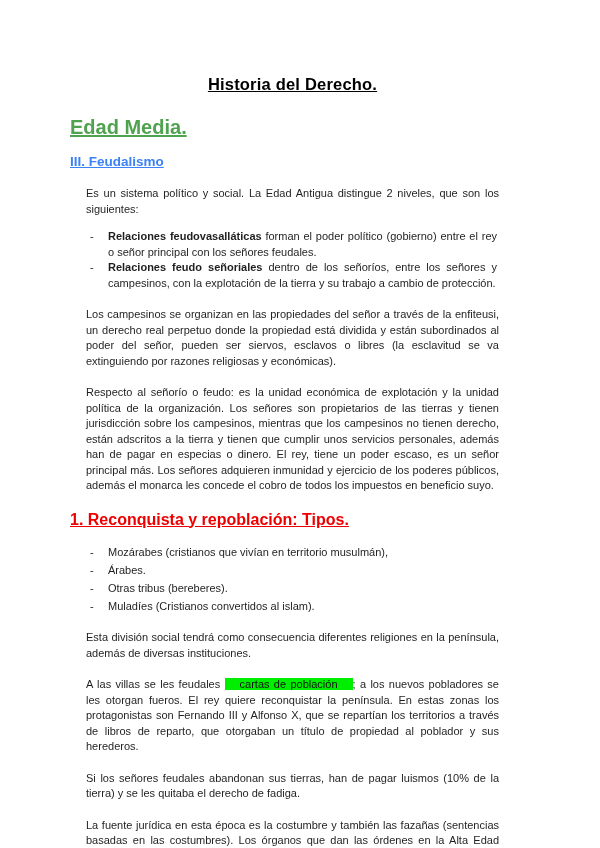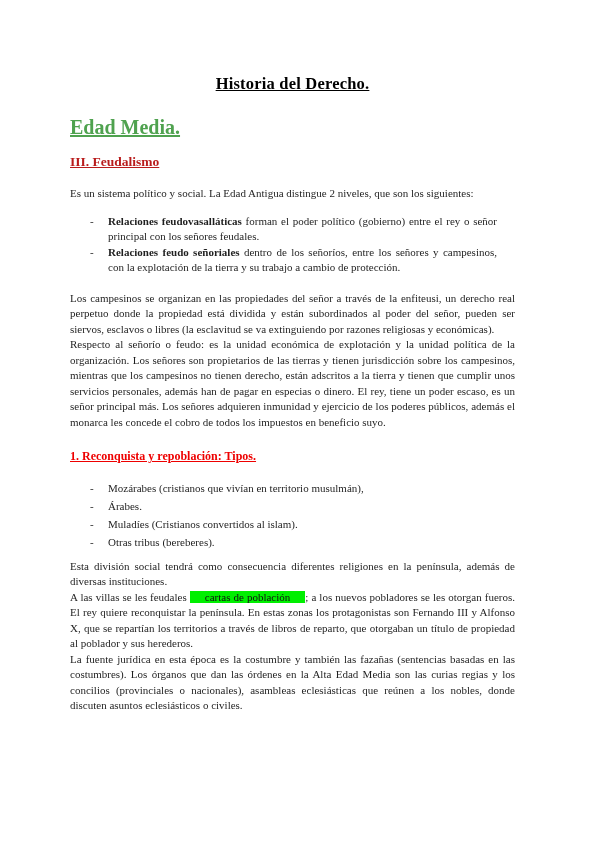--- a/index.html
+++ b/index.html
@@ -2,21 +2,21 @@
 <html><head>
 <meta charset="utf-8">
 <style>
   html,body{margin:0;padding:0;background:#ffffff;}
   .page{
     position:relative;
     width:600px;height:848px;
     box-sizing:border-box;
     padding:74px 85px 0 70px;
     background:#ffffff;
-    font-family:Liberation Serif, serif;
+    font-family:Liberation Sans, sans-serif;
     color:#1f1f1f;
     font-size:11px;
     line-height:15.5px;
   }
   .doc-title{
     margin:0 0 21px 0;
     font-size:16.5px;
     line-height:20px;
     font-weight:bold;
     text-align:center;
@@ -31,31 +31,31 @@
     font-weight:bold;
     text-decoration:underline;
     color:#4fa24f;
   }
   .h-red-sm{
     margin:0 0 16px 0;
     font-size:13.5px;
     line-height:17px;
     font-weight:bold;
     text-decoration:underline;
-    color:#b91c1c;
+    color:#3b82f6;
   }
   .h-red{
     margin:17px 0 16px 0;
-    font-size:12px;
+    font-size:16px;
     line-height:18px;
     font-weight:bold;
     text-decoration:underline;
     color:#ee0000;
   }
-  p{margin:0;text-align:justify;}
+  p{margin:16px;text-align:justify;}
   .mb-sm{margin-bottom:9px;}
   .mb-md{margin-bottom:12px;}
   ul.dash-list{
     list-style:none;
     margin:0 18px 15px 0;
     padding:0 0 0 38px;
   }
   ul.dash-list li{
     position:relative;
     text-align:justify;
@@ -98,24 +98,25 @@
 
   <p>Los campesinos se organizan en las propiedades del señor a través de la enfiteusi, un derecho real perpetuo donde la propiedad está dividida y están subordinados al poder del señor, pueden ser siervos, esclavos o libres (la esclavitud se va extinguiendo por razones religiosas y económicas).</p>
   <p>Respecto al señorío o feudo: es la unidad económica de explotación y la unidad política de la organización. Los señores son propietarios de las tierras y tienen jurisdicción sobre los campesinos, mientras que los campesinos no tienen derecho, están adscritos a la tierra y tienen que cumplir unos servicios personales, además han de pagar en especias o dinero. El rey, tiene un poder escaso, es un señor principal más.  Los señores adquieren inmunidad y ejercicio de los poderes públicos, además el monarca les concede el cobro de todos los impuestos en beneficio suyo.</p>
 
   <h3 class="h-red">1. Reconquista y repoblación: Tipos.</h3>
 
 
   <ul class="dash-list spaced" style="margin-bottom:8px;">
     <li>Mozárabes (cristianos que vivían en territorio musulmán),</li>
     <li>Árabes.</li>
+    <li>Otras tribus (bereberes).</li>
     <li>Muladíes (Cristianos convertidos al islam).</li>
-    <li>Otras tribus (bereberes).</li>
   </ul>
 
   <p>Esta división social tendrá como consecuencia diferentes religiones en la península, además de diversas instituciones.</p>
 
   <p><span>A las villas se les feudales </span><span class="hl">cartas de población</span><span>; a los nuevos pobladores se les otorgan fueros. El rey quiere reconquistar la península. En estas zonas los protagonistas son Fernando III y Alfonso X, que se repartían los territorios a través de libros de reparto, que otorgaban un título de propiedad al poblador y sus herederos.</span></p>
 
+  <p>Si los señores feudales abandonan sus tierras, han de pagar luismos (10% de la tierra) y se les quitaba el derecho de fadiga.</p>
 
   <p>La fuente jurídica en esta época es la costumbre y también las fazañas (sentencias basadas en las costumbres). Los órganos que dan las órdenes en la Alta Edad Media son las curias regias y los concilios (provinciales o nacionales), asambleas eclesiásticas que reúnen a los nobles, donde discuten asuntos eclesiásticos o civiles.</p>
 
 </div>
 
 </body></html>

